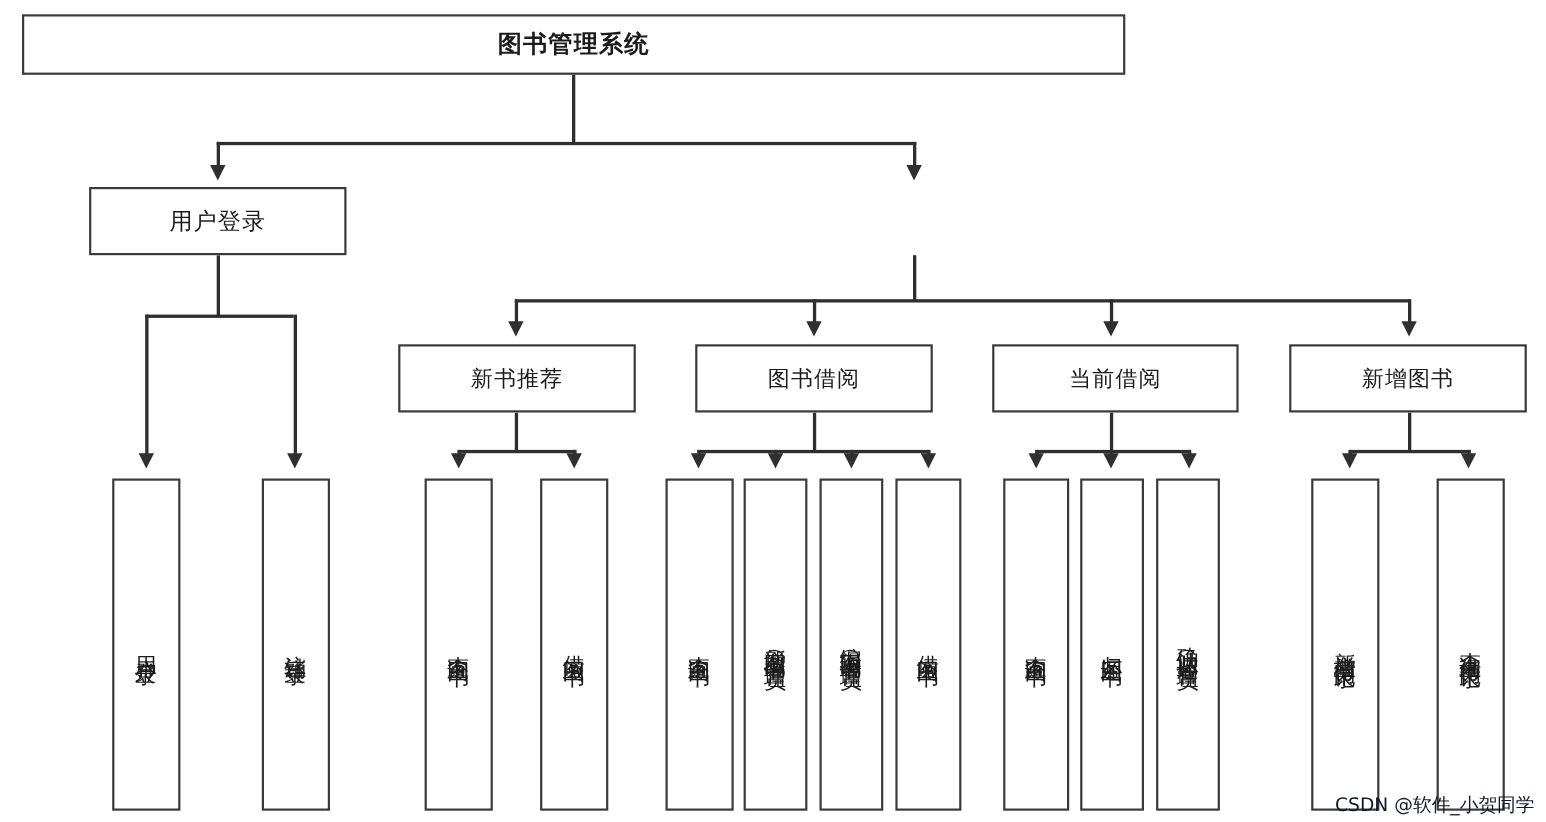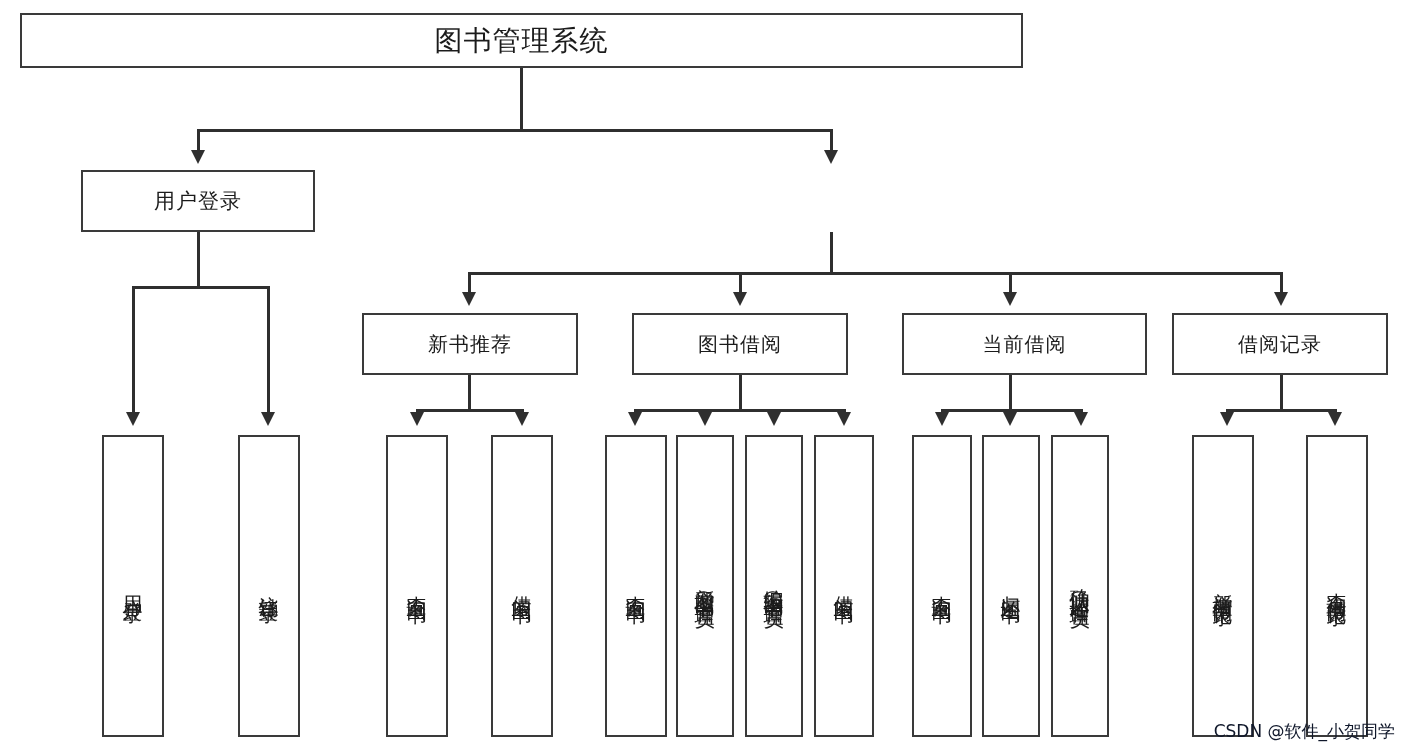--- a/index.html
+++ b/index.html
@@ -22,21 +22,21 @@
     border:2.5px solid #3a3a3a;
     display:flex;
     align-items:center;
     justify-content:center;
     color:#1b1b1b;
     font-size:21px;
     line-height:1.25;
     letter-spacing:1px;
     z-index:3;
   }
-  .node.root{ font-size:28px; }
+  .node.root{ font-size:22px;font-weight:bold; }
   .node.lvl2{ font-size:21px; }
   .node.lvl3{ font-size:20px; }
 
   
   .node.leaf{
     font-size:20px;
     writing-mode:vertical-rl;
     text-orientation:upright;
     align-items:center;
     justify-content:center;
@@ -120,26 +120,26 @@
   <div class="arrow" style="left:1274px; top:292px;"></div>
 
   <div class="node lvl3" style="left:632px; top:313px; width:216px; height:62px;">
     <span>图书借阅</span>
   </div>
 
   <div class="node lvl3" style="left:362px; top:313px; width:216px; height:62px;">
     <span>新书推荐</span>
   </div>
 
-  <div class="node lvl3" style="left:902px; top:313px; width:245px; height:62px;">
+  <div class="node lvl3" style="left:902px; top:313px; width:224px; height:62px;">
     <span>当前借阅</span>
   </div>
 
   <div class="node lvl3" style="left:1172px; top:313px; width:216px; height:62px;">
-    <span>借阅记录</span>
+    <span>新增图书</span>
   </div>
 
   <div class="conn v" style="left:468px; top:375px; width:2.5px; height:36px;"></div>
   <div class="conn h" style="left:416px; top:409px; width:108px; height:2.5px;"></div>
   <div class="conn v" style="left:416px; top:409px; width:2.5px; height:8px;"></div>
   <div class="arrow" style="left:410px; top:412px;"></div>
   <div class="conn v" style="left:521px; top:409px; width:2.5px; height:8px;"></div>
   <div class="arrow" style="left:515px; top:412px;"></div>
 
   <div class="conn v" style="left:739px; top:375px; width:2.5px; height:36px;"></div>

